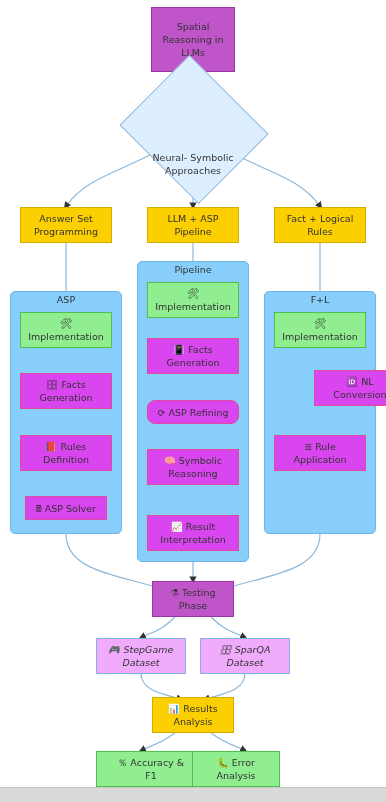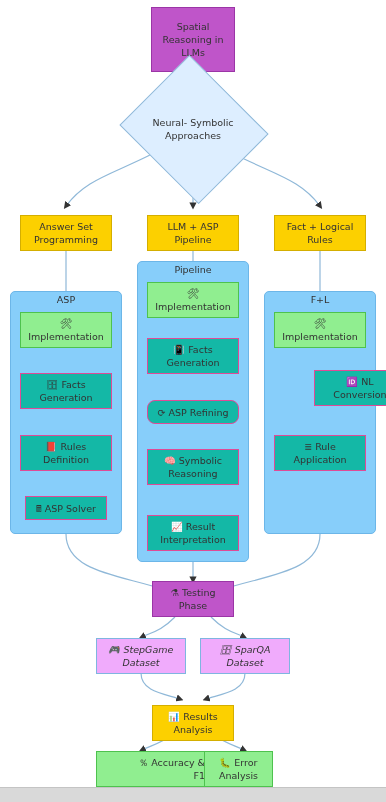--- a/index.html
+++ b/index.html
@@ -22,29 +22,29 @@
     color:#333333;
     font-size:9.5px;
     line-height:13px;
     z-index:3;
   }
   .node .ln{display:block;white-space:nowrap;}
   .ic{font-size:10px;line-height:13px;}
 
   
   .n-purple{background:#bf55c9;border:1px solid #9b35a6;}
-  .n-yellow{background:#fcd000;border:1px solid #d4ae00;margin-top:8px;}
+  .n-yellow{background:#fcd000;border:1px solid #d4ae00;}
   .n-green{background:#90ee90;border:1px solid #4ec24e;}
-  .n-pink{background:#14b8a6;border:1px solid #e04a97;}
+  .n-pink{background:#d946ef;border:1px solid #e04a97;}
   .n-lblue{background:#f0abfc;border:1px solid #7fb5e0;font-style:italic;}
 
   
   .diamond{
     position:absolute;z-index:3;
-    display:flex;align-items:center;justify-content:center;
+    display:flex;align-items:flex-end;justify-content:center;
   }
   .diamond .dshape{
     position:absolute;left:0;top:0;width:100%;height:100%;
     background:#ddeeff;border:1px solid #8fb8d8;
     transform:rotate(45deg);
   }
   .diamond .dtext{
     position:relative;z-index:2;text-align:center;
     font-size:9.5px;line-height:13px;color:#333;
   }
@@ -223,23 +223,23 @@
   <div class="node n-lblue" style="left:200px;top:638px;width:90px;height:36px;">
     <span class="ln"><span>🗄</span> <span>SparQA</span></span>
     <span class="ln">Dataset</span>
   </div>
 
   <div class="node n-yellow" style="left:152px;top:697px;width:82px;height:36px;">
     <span class="ln"><span>📊</span> <span>Results</span></span>
     <span class="ln">Analysis</span>
   </div>
 
-  <div class="node n-green" style="left:96px;top:751px;width:110px;height:36px;align-items:flex-end;">
+  <div class="node n-green" style="left:96px;top:751px;width:110px;height:36px;">
     <span class="ln"><span>％</span> <span>Accuracy &amp;</span></span>
     <span class="ln">F1</span>
   </div>
-  <div class="node n-green" style="left:204px;top:751px;width:69px;height:36px;">
+  <div class="node n-green" style="left:192px;top:751px;width:88px;height:36px;">
     <span class="ln"><span>🐛</span> <span>Error</span></span>
     <span class="ln">Analysis</span>
   </div>
 
   <div id="bottombar"></div>
 </div>
 
 </body></html>

